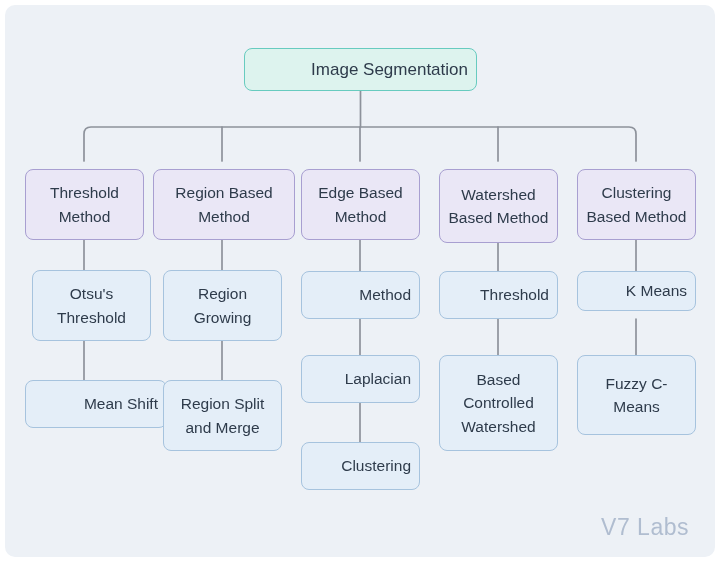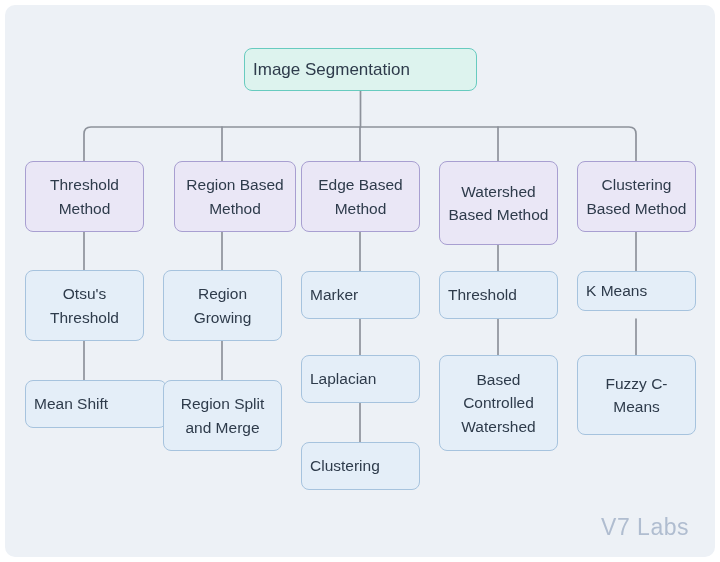--- a/index.html
+++ b/index.html
@@ -32,39 +32,40 @@
     stroke: var(--connector, #8d929b);
     stroke-width: 1.7;
     fill: none;
     stroke-linecap: round;
   }
   .node {
     position: absolute;
     z-index: 2;
     display: flex;
     align-items: center;
-    justify-content: flex-start;
+    justify-content: flex-end;
     text-align: center;
     box-sizing: border-box;
     border-radius: 8px;
     border: 1.5px solid;
     color: var(--text, #2e3b4b);
     font-size: 15.5px;
     font-weight: 500;
     line-height: 1.5;
     padding: 2px 8px;
   }
   .node.root {
     background: var(--root-fill, #ddf3ee);
     border-color: var(--root-border, #67cbbf);
     font-size: 17px;
   }
   .node.cat {
     background: var(--category-fill, #eae7f6);
     border-color: var(--category-border, #a89fd1);
+    margin-top: 8px;
   }
   .node.leaf {
     background: var(--leaf-fill, #e4eef8);
     border-color: var(--leaf-border, #a6c3de);
   }
   .watermark {
     position: absolute;
     z-index: 2;
     right: 31px;
     top: 514px;
@@ -100,41 +101,41 @@
     <path d="M360 403 L360 442"></path>
   </svg>
 
   <div class="node root" style="left:244px;top:48px;width:233px;height:43px">
     <span>Image Segmentation</span>
   </div>
 
   <div class="node cat" style="left:25px;top:161px;width:119px;height:71px">
     <span>Threshold Method</span>
   </div>
-  <div class="node cat" style="left:174px;top:161px;width:122px;height:71px">
+  <div class="node cat" style="left:153px;top:161px;width:142px;height:71px">
     <span>Region Based Method</span>
   </div>
   <div class="node cat" style="left:301px;top:161px;width:119px;height:71px">
     <span>Edge Based Method</span>
   </div>
-  <div class="node cat" style="left:439px;top:161px;width:119px;height:84px">
+  <div class="node cat" style="left:439px;top:161px;width:119px;height:74px">
     <span>Watershed Based Method</span>
   </div>
   <div class="node cat" style="left:577px;top:161px;width:119px;height:71px">
     <span>Clustering Based Method</span>
   </div>
 
-  <div class="node leaf" style="left:25px;top:270px;width:119px;height:71px">
+  <div class="node leaf" style="left:32px;top:270px;width:119px;height:71px">
     <span>Otsu's Threshold</span>
   </div>
   <div class="node leaf" style="left:163px;top:270px;width:119px;height:71px">
     <span>Region Growing</span>
   </div>
   <div class="node leaf" style="left:301px;top:271px;width:119px;height:48px">
-    <span>Marker</span>
+    <span>Method</span>
   </div>
   <div class="node leaf" style="left:439px;top:271px;width:119px;height:48px">
     <span>Threshold</span>
   </div>
   <div class="node leaf" style="left:577px;top:271px;width:119px;height:40px">
     <span>K Means</span>
   </div>
 
   <div class="node leaf" style="left:25px;top:380px;width:142px;height:48px">
     <span>Mean Shift</span>

